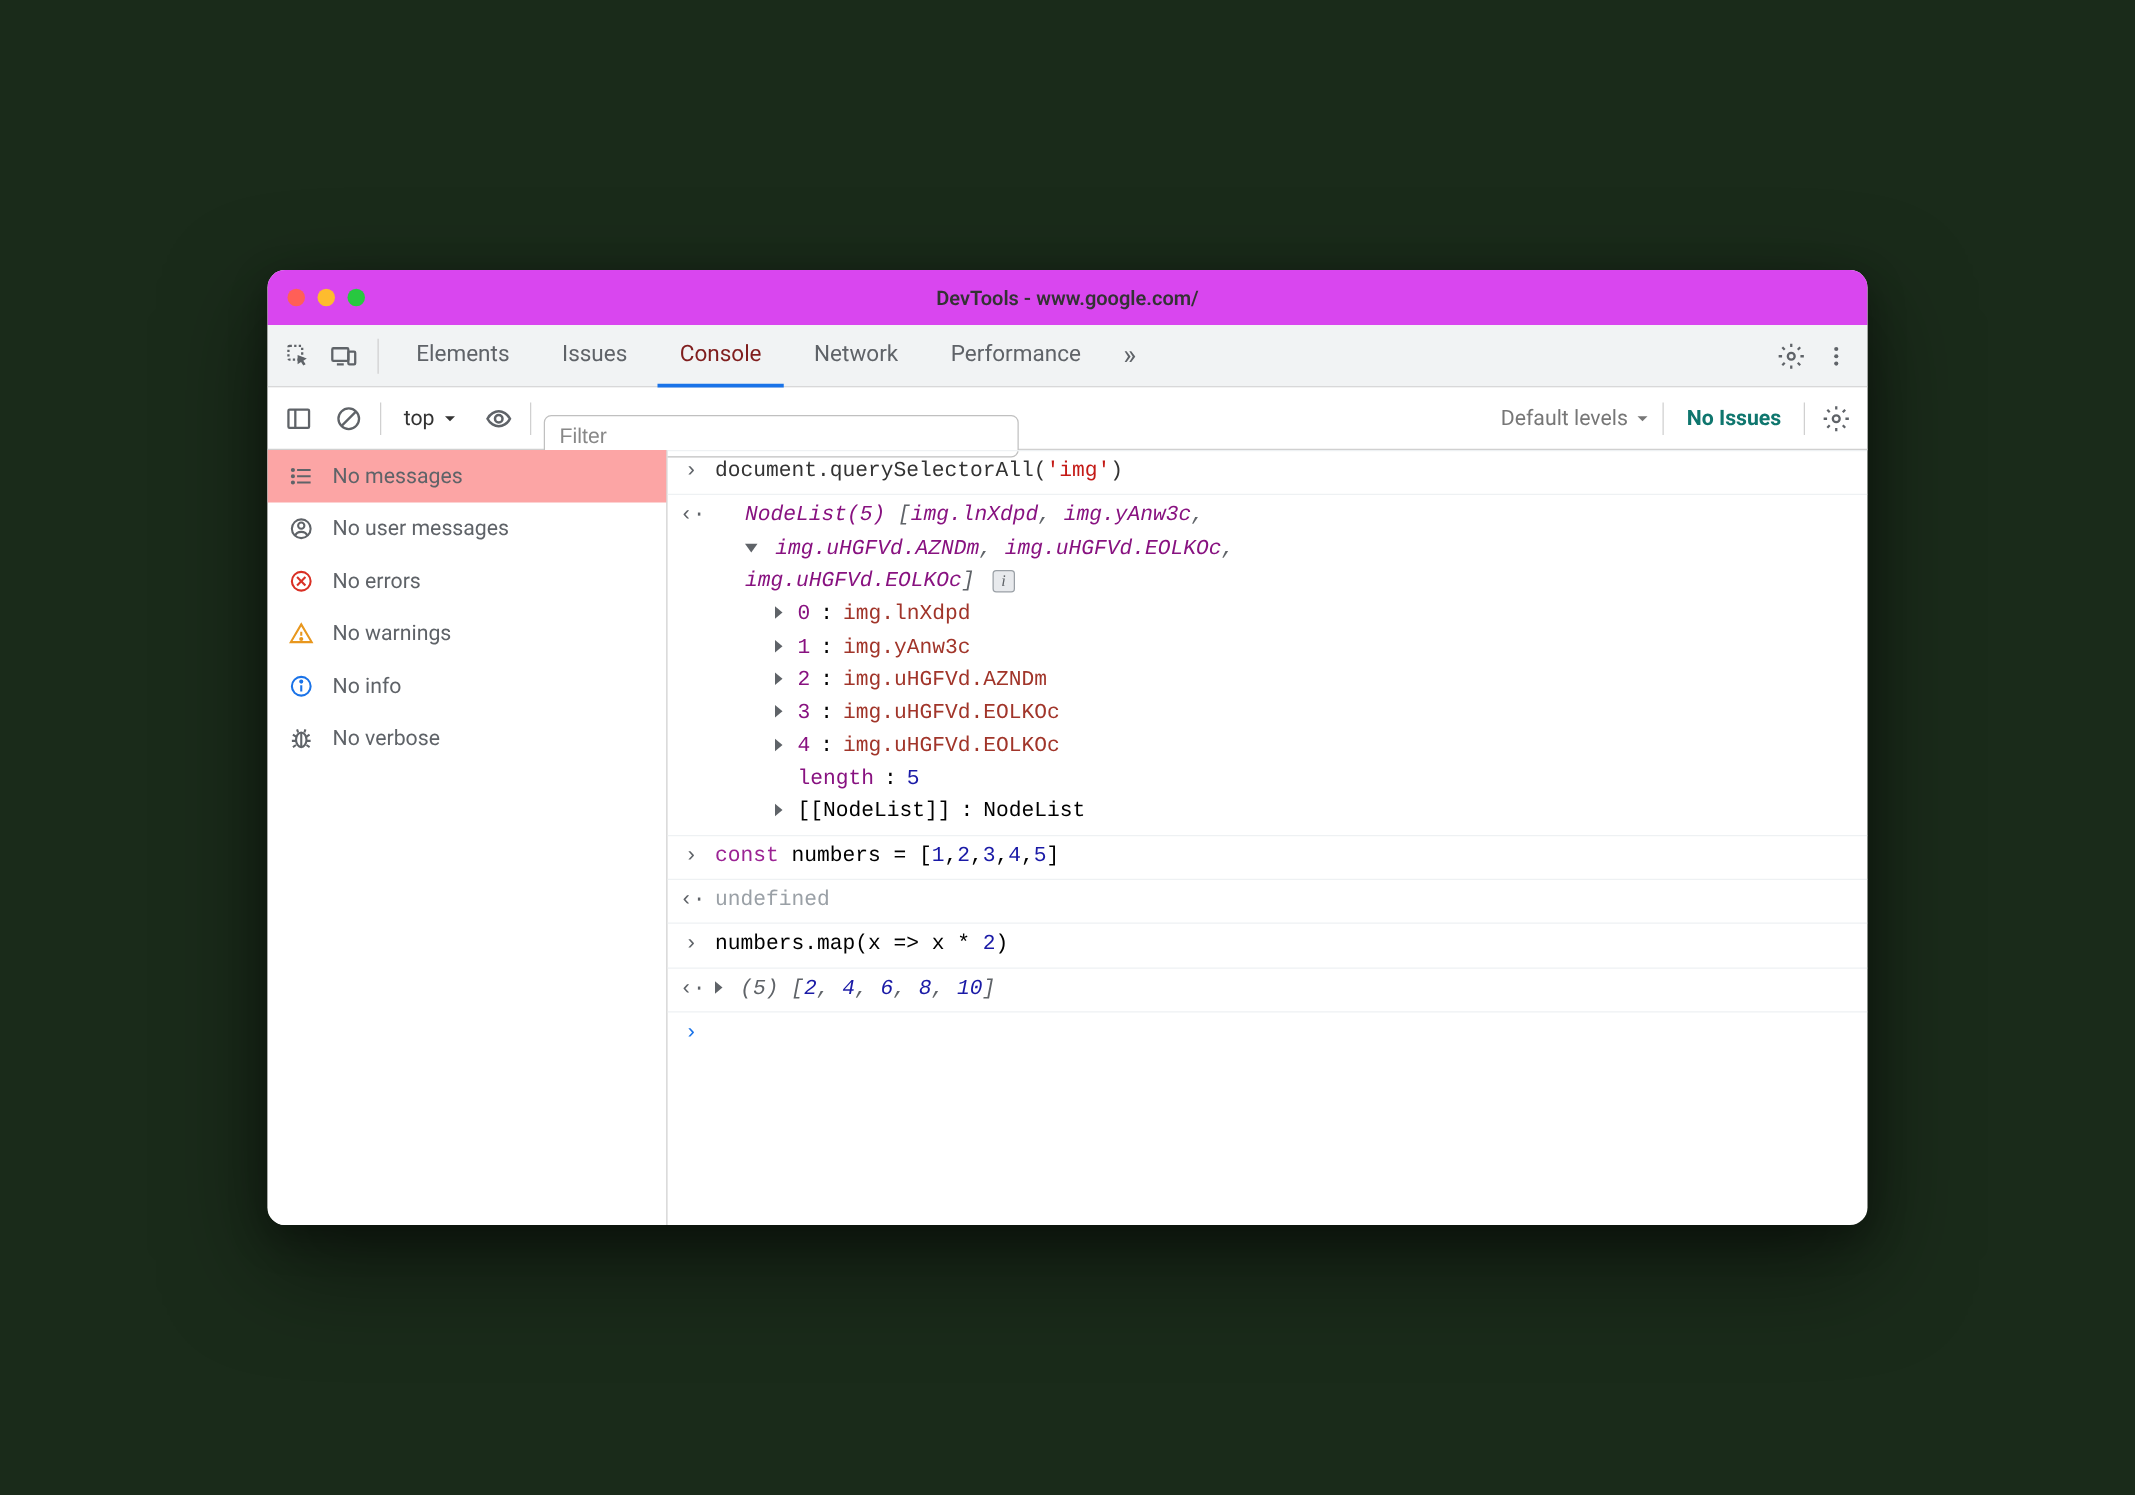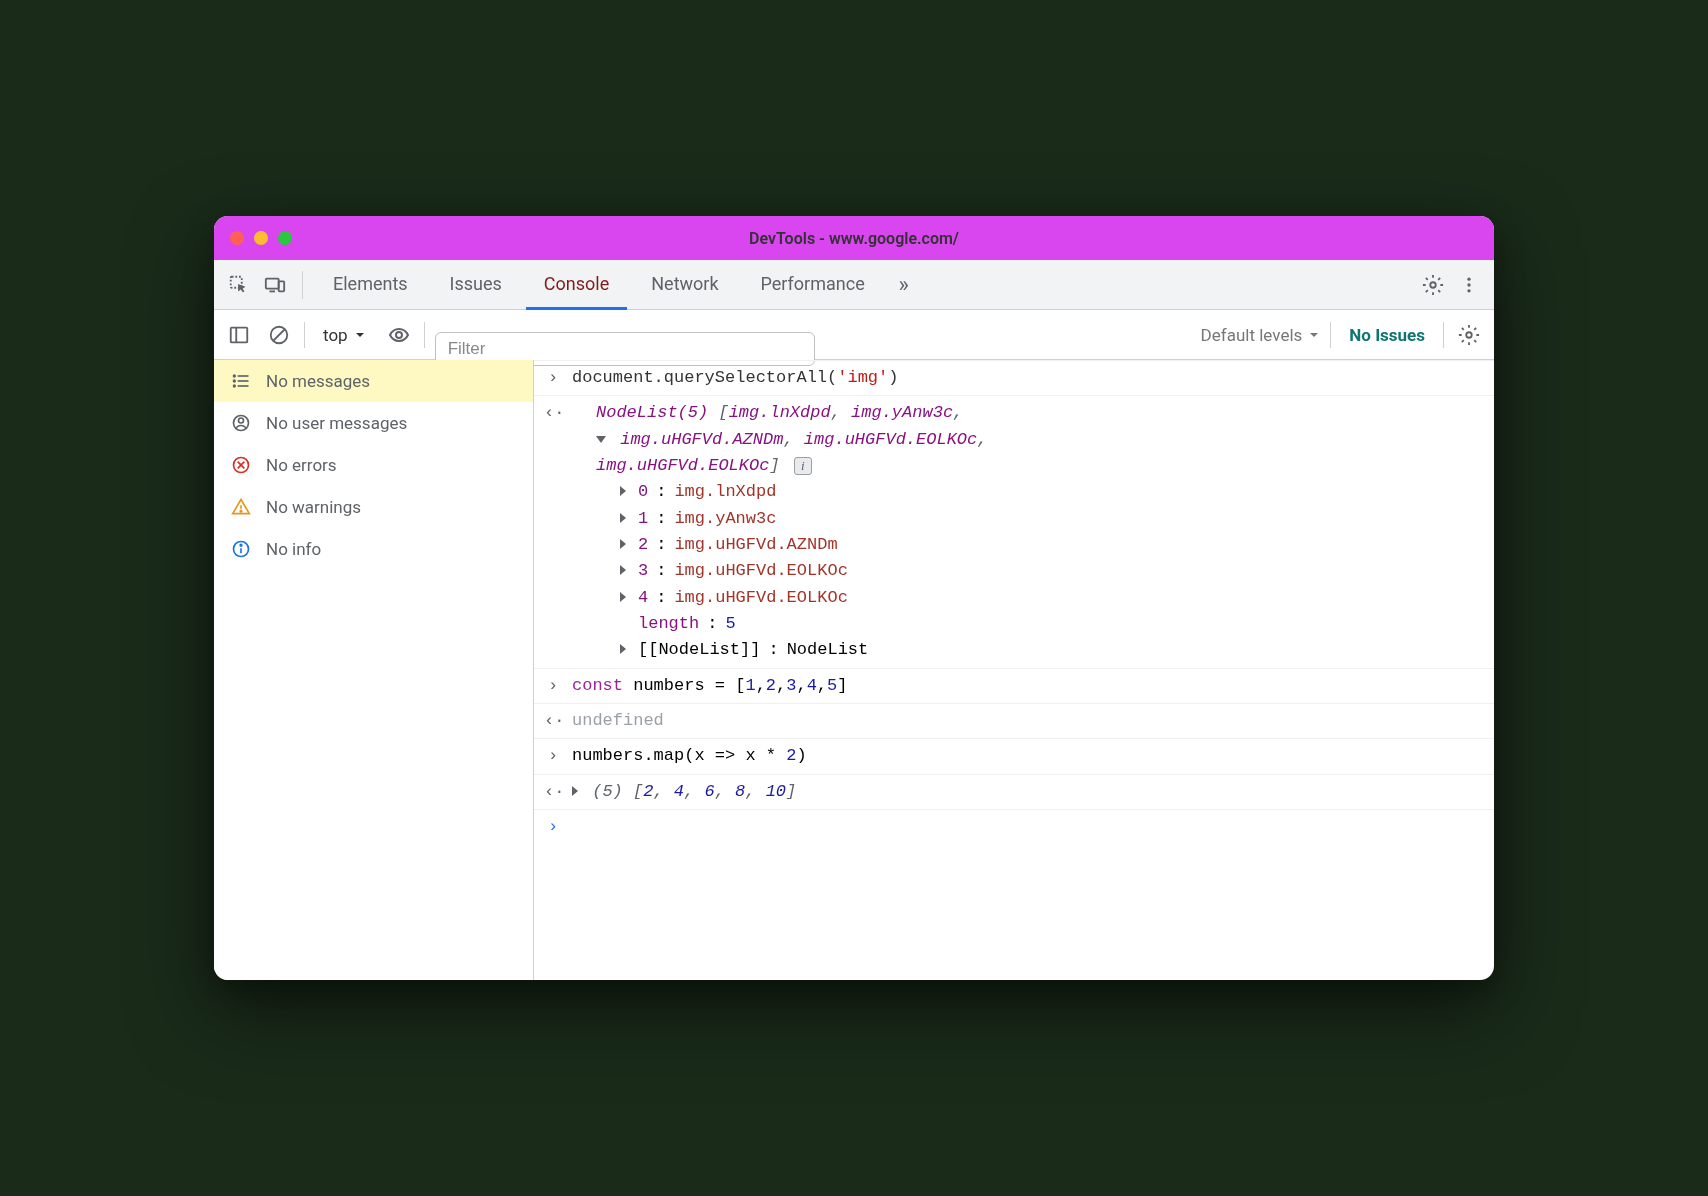--- a/index.html
+++ b/index.html
@@ -121,21 +121,21 @@
 .sidebar-item {
   height: 42px;
   display: flex;
   align-items: center;
   gap: 14px;
   padding: 0 16px;
   font-size: 17px;
   color: #5f6368;
   cursor: pointer;
 }
-.sidebar-item.selected { background: #fef9c3; text-align: right; }
+.sidebar-item.selected { background: #fca5a5; text-align: right; }
 .sidebar-item .sicon { width: 22px; height: 22px; display: flex; align-items: center; justify-content: center; }
 .console {
   flex: 1;
   overflow-y: auto;
   font-family: Menlo, Monaco, "Courier New", monospace;
   font-size: 17px;
   line-height: 1.55;
 }
 .row {
   display: flex;
@@ -337,20 +337,30 @@
       <div class="sidebar-item">
         <span class="sicon">
             <svg width="20" height="20" viewBox="0 0 24 24" fill="none" stroke="#1a73e8" stroke-width="2">
               <circle cx="12" cy="12" r="9"></circle>
               <line x1="12" y1="11" x2="12" y2="17"></line>
               <circle cx="12" cy="7.5" r="1" fill="#1a73e8"></circle>
             </svg>
           </span>
         <span>No info</span>
       </div>
+      <div class="sidebar-item">
+        <span class="sicon">
+            <svg width="20" height="20" viewBox="0 0 24 24" fill="none" stroke="currentColor" stroke-width="2">
+              <ellipse cx="12" cy="13" rx="5" ry="7"></ellipse>
+              <line x1="12" y1="6" x2="12" y2="20"></line>
+              <path d="M7 10l-3-2M17 10l3-2M7 14H3M17 14h4M7 18l-3 2M17 18l3 2M9 6l-1-3M15 6l1-3"></path>
+            </svg>
+          </span>
+        <span>No verbose</span>
+      </div>
     </div>
 
     <div class="console">
 
       <div class="row first">
         <div class="gutter">›</div>
         <div class="content">
           <span class="tok-obj">document.querySelectorAll(</span><span class="tok-str">'img'</span><span class="tok-obj">)</span>
         </div>
       </div>

